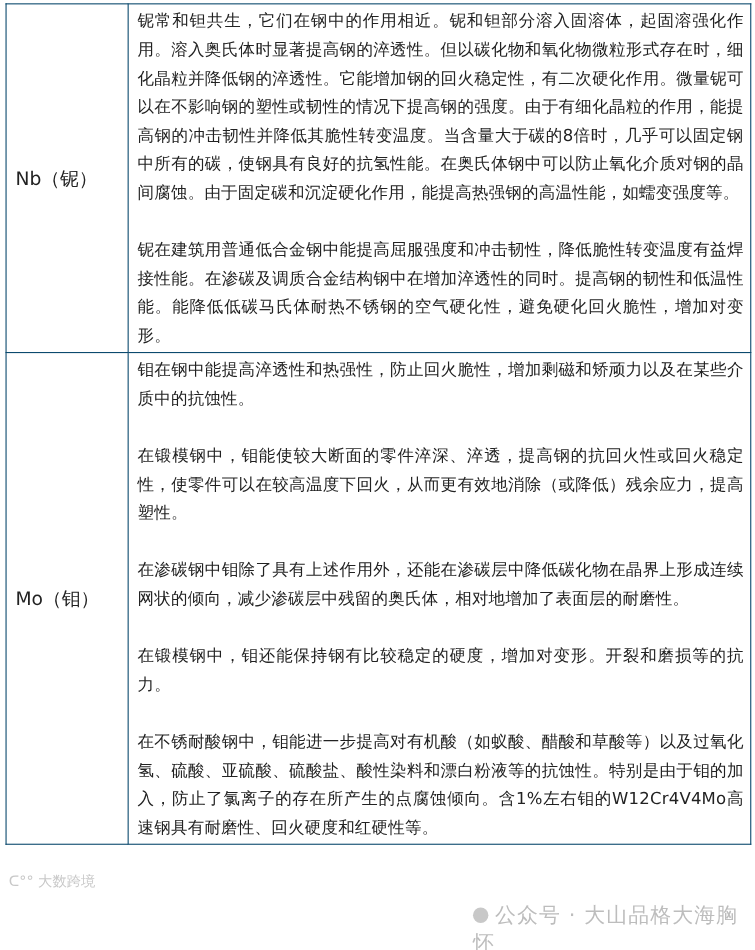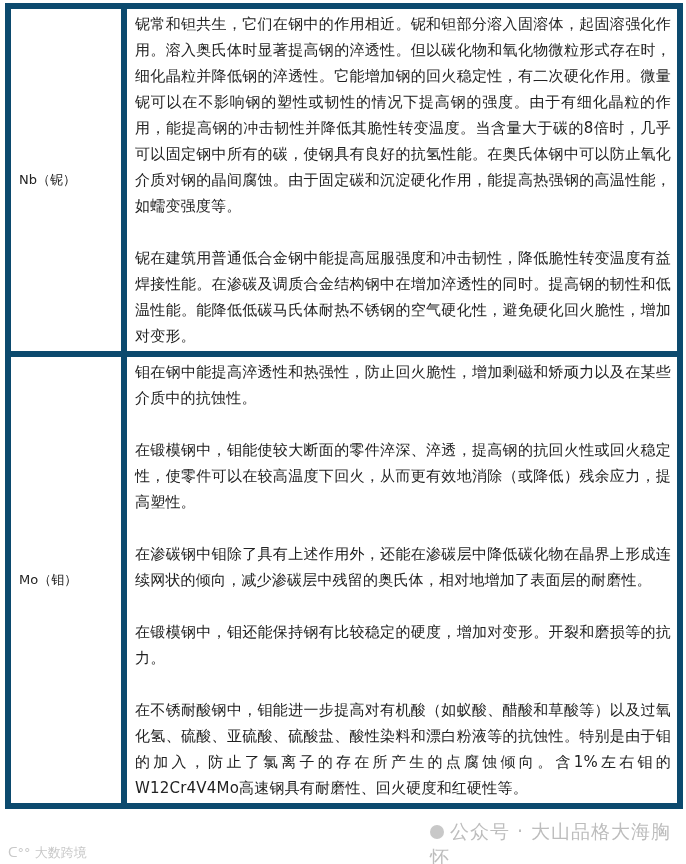--- a/index.html
+++ b/index.html
@@ -1,25 +1,25 @@
 <!DOCTYPE html>
 <html><head>
   <meta charset="utf-8">
   <style>
     html, body { margin: 0; padding: 0; background: #ffffff; }
     body { width: 686px; height: 864px; overflow: hidden; position: relative;
       font-family: "DejaVu Sans", "Liberation Sans", sans-serif; color: #222222; }
     table.props { position: absolute; left: 5px; top: 3px; width: 678px;
       border-collapse: collapse; table-layout: fixed; }
-    table.props td { border: 6px solid #0c4a6e; vertical-align: middle; }
-    td.elem { width: 101px; font-size: 13px; padding-left: 8px; color: #222; }
+    table.props td { border: 1px solid #0c4a6e; vertical-align: middle; }
+    td.elem { width: 101px; font-size: 17px; padding-left: 8px; color: #222; }
     td.desc { padding: 2px 6px 2px 8px; }
     .para { font-size: 15px; line-height: 26px; letter-spacing: 0.2px; margin: 0; text-align: justify; }
     .gap { height: 26px; }
-    .wm-left { position: absolute; left: 8px; top: 844px; font-size: 13px; color: #c8c8c8; }
+    .wm-left { position: absolute; left: 8px; top: 792px; font-size: 13px; color: #c8c8c8; }
     .wm-right { position: absolute; left: 430px; top: 819px; font-size: 19px; color: #bdbdbd; letter-spacing: 1px; }
     .wm-right .dot { display: inline-block; width: 14px; height: 14px; border-radius: 50%; background: #c8c8c8; margin-right: 6px; vertical-align: -1px; }
   </style>
 </head>
 <body>
 
 <table class="props">
   <tbody>
       <tr>
     <td class="elem">Nb（铌）</td>

